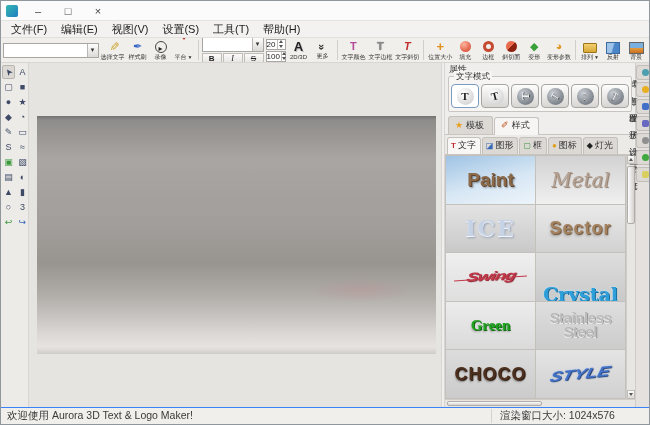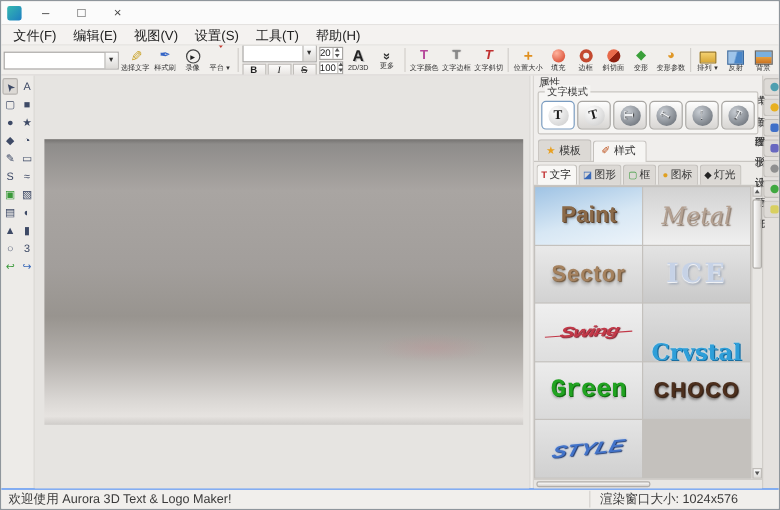--- a/index.html
+++ b/index.html
@@ -119,21 +119,21 @@
   .t2 { background:linear-gradient(#e9e9e9,#d2d2d2); }
   .t2 .tname { font-size:18px; font-weight:700; letter-spacing:1px; text-shadow:1px 1px 1px #6e5336, 0 2px 3px rgba(0,0,0,.3); transform:scaleY(1.05); }
   .t3 { background:linear-gradient(#e3e3e3,#c9c9c9); }
   .t3 .tname { font-family:"DejaVu Serif","Liberation Serif",serif; font-size:22px; font-weight:900; letter-spacing:2px; text-shadow:0 1px 1px #fff, 1px 2px 2px #8a97ad; }
   .t4 { background:linear-gradient(#efefef,#dedede); }
   .t4 .tname { font-size:18px; font-weight:900; font-style:italic; transform:skewX(-18deg) scaleY(.7) rotate(-4deg); letter-spacing:-1px; text-shadow:1px 1px 1px #7d1f2c; }
   .t4::after { content:""; position:absolute; left:8px; right:8px; top:52%; height:1px; background:#c23848; transform:rotate(-4deg); }
   .t5 { background:linear-gradient(#dedede,#c9c9c9); }
   .t5 .tname { font-family:"DejaVu Serif","Liberation Serif",serif; font-size:19px; font-weight:900; text-shadow:1px 1px 0 #1a6ea0, 0 0 3px #bfe4f7;margin-top:33px; }
   .t6 { background:linear-gradient(#ececec,#dadada); }
-  .t6 .tname { font-family:Liberation Mono, monospace; font-size:21px; font-weight:900; text-shadow:1px 1px 0 #0f6b0f, 0 2px 2px rgba(0,0,0,.3); }
+  .t6 .tname { font-family:Liberation Serif, serif; font-size:15px; font-weight:900; text-shadow:1px 1px 0 #0f6b0f, 0 2px 2px rgba(0,0,0,.3); }
   .t7 { background:linear-gradient(#dedede,#cccccc); }
   .t7 .tname { font-size:14px; font-weight:900; white-space:normal; width:72px; text-align:center; line-height:.95; text-shadow:0 1px 1px #fff, 1px 1px 1px #7e7e7e; }
   .t8 { background:linear-gradient(#dcdcdc,#cbcbcb); }
   .t8 .tname { font-size:18px; font-weight:900; letter-spacing:1px; text-shadow:1px 1px 1px #2a170c, 0 2px 2px rgba(0,0,0,.3); }
   .t9 { background:linear-gradient(#e4e4e4,#d0d0d0); }
   .t9 .tname { font-size:18px; font-weight:900; font-style:italic; transform:skewX(-20deg) rotate(-6deg) scaleY(.8); text-shadow:1px 1px 1px #20386b, 0 0 2px #9db9e8; }
 
   .vscroll { width:9px; background:#e8e6e3; border-left:1px solid #d0cdc9; display:flex; flex-direction:column; flex:0 0 auto; }
   .varr { height:9px; display:flex; align-items:center; justify-content:center; background:linear-gradient(#fdfdfd,#dcdad7); border:1px solid #c0bdb9; }
   .vtrack { flex:1; position:relative; }
@@ -456,34 +456,37 @@
       </div>
 
       <div class="gridwrap">
         <div class="rgrid">
           <div class="cell t0">
               <span class="tname" style="color: rgb(139, 106, 73);">Paint</span>
             </div>
           <div class="cell t1">
               <span class="tname" style="color: rgb(179, 160, 145);">Metal</span>
             </div>
+          <div class="cell t3">
+              <span class="tname" style="color: rgb(198, 210, 230);">ICE</span>
+            </div>
           <div class="cell t2">
               <span class="tname" style="color: rgb(165, 130, 95);">Sector</span>
             </div>
-          <div class="cell t3">
-              <span class="tname" style="color: rgb(198, 210, 230);">ICE</span>
-            </div>
           <div class="cell t4">
               <span class="tname" style="color: rgb(194, 56, 72);">Swing</span>
             </div>
           <div class="cell t5">
               <span class="tname" style="color: rgb(46, 159, 217);">Crystal</span>
             </div>
           <div class="cell t6">
               <span class="tname" style="color: rgb(33, 163, 33);">Green</span>
+            </div>
+          <div class="cell t7">
+              <span class="tname" style="color: rgb(185, 185, 185);">Stainless Steel</span>
             </div>
           <div class="cell t8">
               <span class="tname" style="color: rgb(76, 47, 29);">CHOCO</span>
             </div>
           <div class="cell t9">
               <span class="tname" style="color: rgb(66, 115, 201);">STYLE</span>
             </div>
         </div>
         <div class="vscroll">
           <span class="varr">

